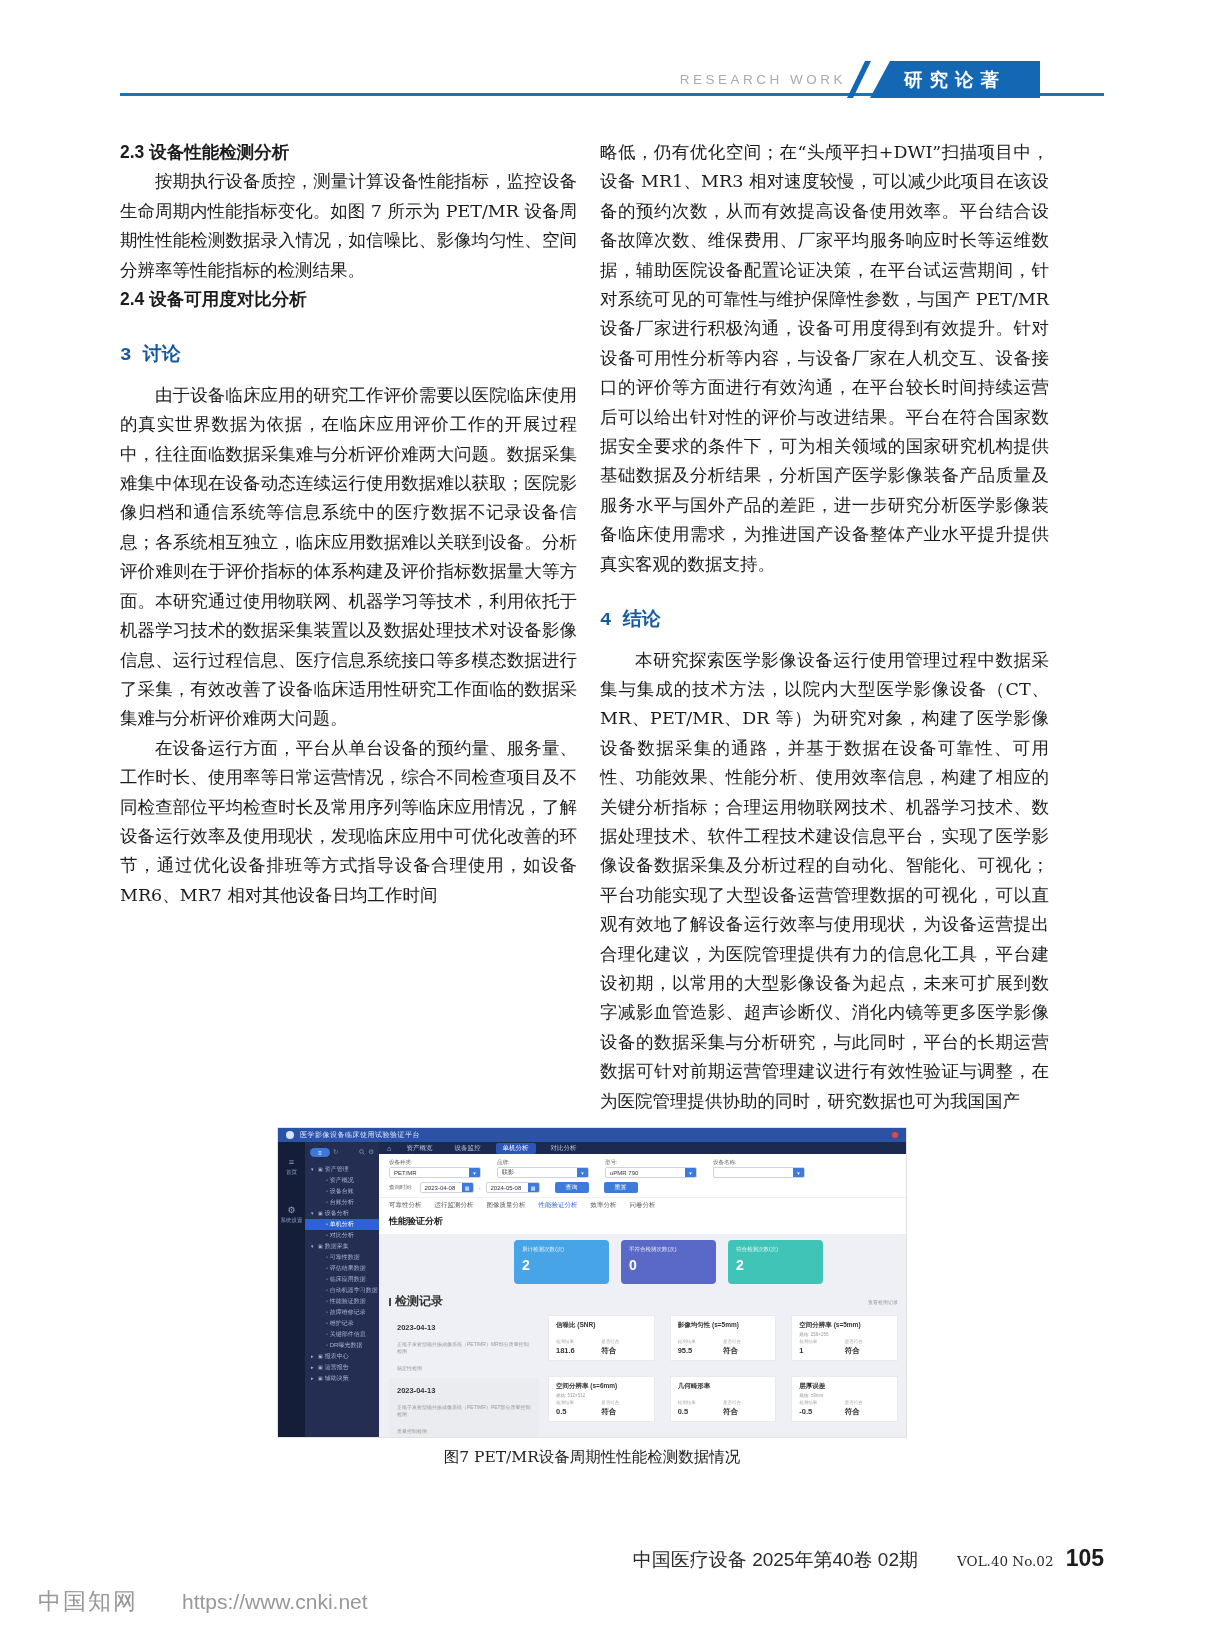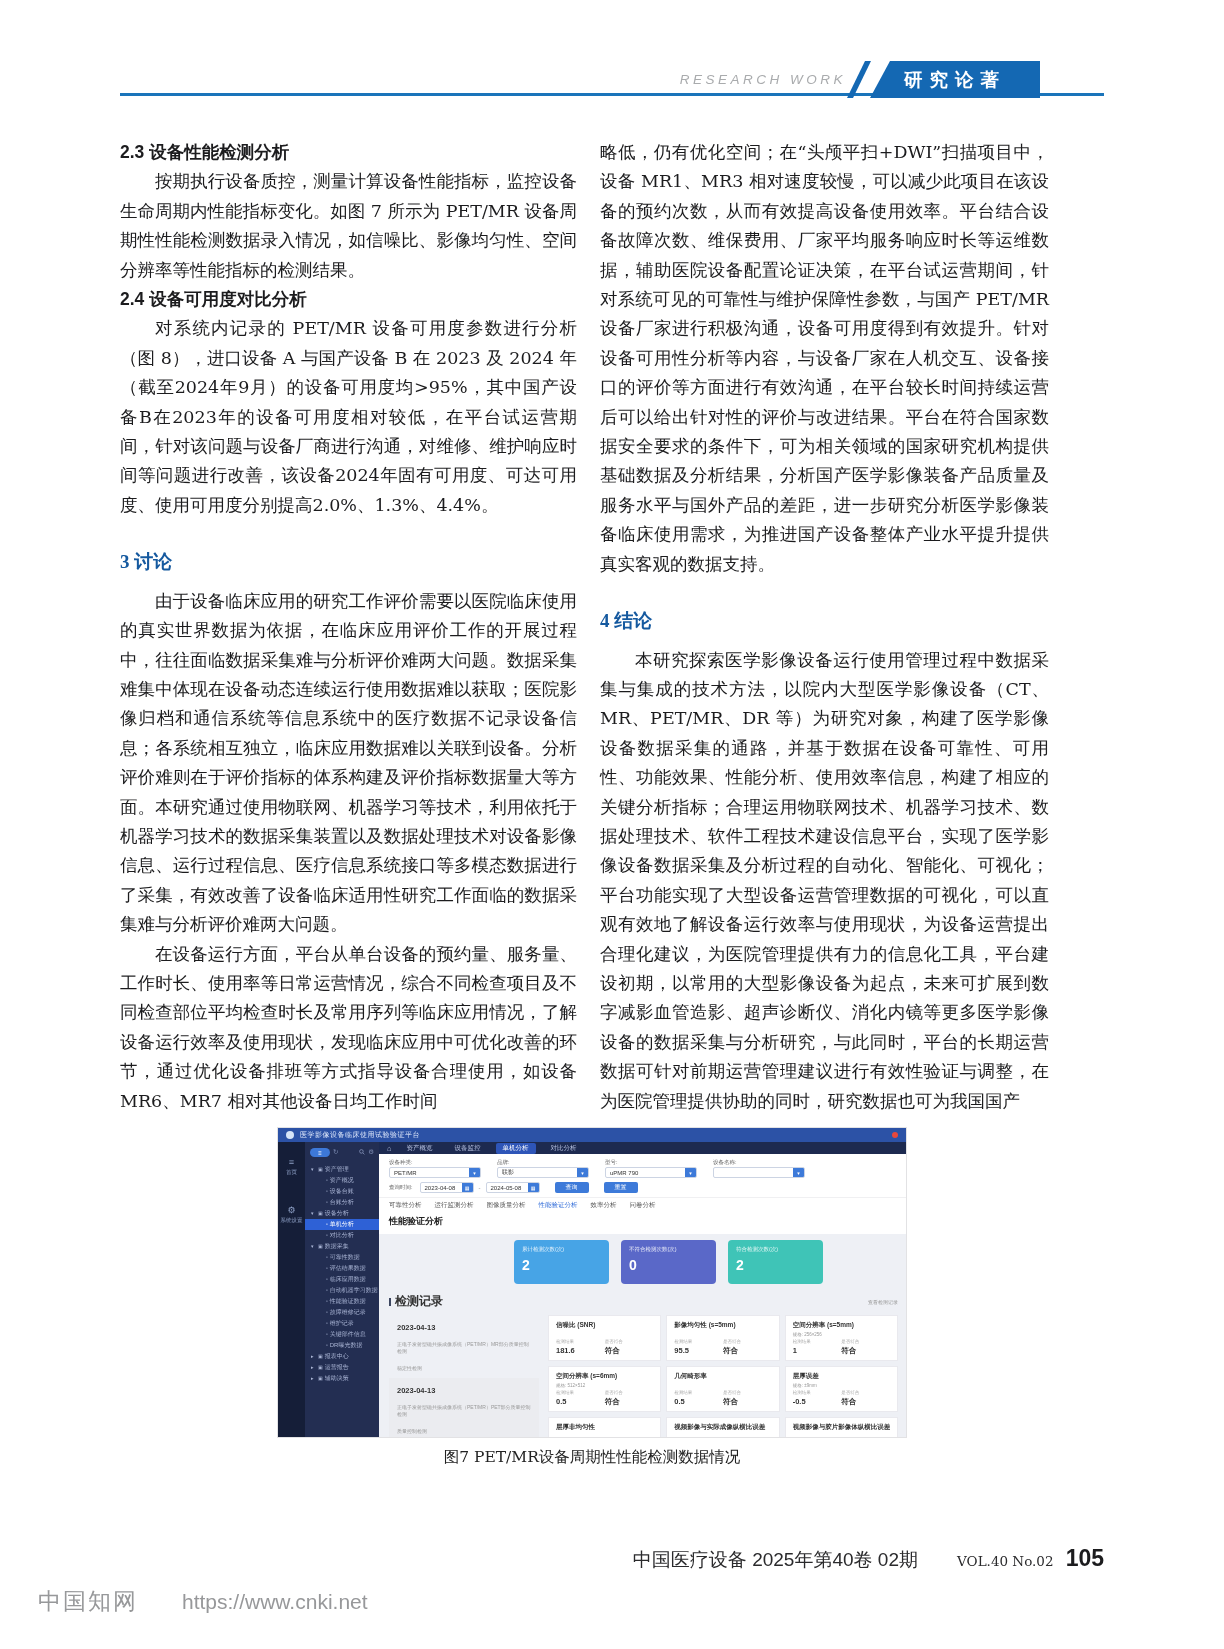--- a/index.html
+++ b/index.html
@@ -2,36 +2,36 @@
 <html><head>
 <meta charset="utf-8">
 <style>
   html,body{margin:0;padding:0;background:#fff;}
   *{box-sizing:border-box;}
   .page{position:relative;width:1224px;height:1649px;background:#fff;overflow:hidden;
         font-family:"DejaVu Serif",serif;color:#1c1c1e;}
 
   
   .hdr-en{position:absolute;top:72px;left:0;width:846px;text-align:right;
-          font-family:"Liberation Sans",sans-serif;font-size:13.5px;letter-spacing:3.5px;color:#a9abad;font-style:italic;}
+          font-family:"Liberation Sans",sans-serif;font-size:13.5px;letter-spacing:3.5px;color:#a9abad;}
   .hdr-line{position:absolute;left:120px;top:93px;width:984px;height:3px;background:#1a74ba;}
   .hdr-sliver{position:absolute;left:847px;top:61px;width:24px;height:37px;background:#1468b3;
           clip-path:polygon(18px 0,24px 0,6px 100%,0 100%);z-index:2;}
   .hdr-badge{position:absolute;left:870px;top:61px;width:170px;height:37px;background:#1468b3;
           clip-path:polygon(20px 0,100% 0,100% 100%,0 100%);display:flex;align-items:center;justify-content:center;
           color:#fff;font-family:"Liberation Sans",sans-serif;font-weight:bold;font-size:18.5px;letter-spacing:7px;z-index:2;}
 
   
   .col{position:absolute;top:138px;font-size:17.5px;line-height:29.4px;text-align:justify;}
   .col-l{left:120px;width:457px;}
   .col-r{left:600px;width:449px;}
   .col p{margin:0;}
   p.ind{text-indent:2em;}
   .hsub{font-family:"Liberation Sans",sans-serif;font-weight:bold;font-size:17.5px;line-height:29.4px;}
-  .hblue{font-family:Liberation Serif, serif;font-weight:bold;font-size:19px;color:#15599f;margin:27px 0 10px;}
+  .hblue{font-family:Liberation Mono, monospace;font-weight:bold;font-size:19px;color:#15599f;margin:27px 0 10px;}
 
   
   .fig{position:absolute;left:278px;top:1128px;width:628px;height:309px;background:#fff;
        box-shadow:0 0 0 1px #e2e2e4;overflow:hidden;font-family:"Liberation Sans",sans-serif;}
   .fig-titlebar{height:14px;background:#2c52a6;display:flex;align-items:center;padding:0 8px;gap:6px;}
   .fig-logo{width:8px;height:8px;border-radius:50%;background:#d6e4f8;flex:none;}
   .fig-title{font-size:7px;color:#dfe8fb;letter-spacing:.5px;white-space:nowrap;}
   .fig-bell{margin-left:auto;width:6px;height:6px;border-radius:50%;background:#e8483c;}
   .fig-body{display:flex;height:295px;}
   .rail{width:27px;background:#151e38;color:#8ea0c6;display:flex;flex-direction:column;align-items:center;
@@ -92,21 +92,21 @@
   .rec-bar{width:2px;height:8px;background:#3c4660;margin-right:4px;}
   .rec-title{font-size:12px;font-weight:bold;color:#333;}
   .rec-more{margin-left:auto;font-size:5px;color:#999;cursor:pointer;}
   .rec-body{display:flex;gap:9px;margin-top:5px;}
   .rec-list{width:150px;flex:none;}
   .rec-item{padding:8px 8px 7px;cursor:pointer;}
   .rec-item .rdate{font-size:7.5px;font-weight:bold;color:#333;}
   .rec-item .rdesc{font-size:5px;color:#999;margin-top:9px;line-height:7px;}
   .rec-item .rtag{font-size:5px;color:#999;margin-top:10px;}
   .rec-item.active{background:#ebecf0;}
-  .mgrid{flex:1;display:grid;grid-template-columns:repeat(3,1fr);gap:5px;align-content:start;}
+  .mgrid{flex:1;display:grid;grid-template-columns:repeat(3,1fr);gap:15px;align-content:start;}
   .metric-card{background:#fff;border:1px solid #e9e9ee;padding:5px 7px;height:46px;overflow:hidden;}
   .m-title{font-size:6.5px;font-weight:bold;color:#333;white-space:nowrap;overflow:hidden;}
   .m-spec{font-size:4.5px;color:#999;height:6px;margin-top:2px;}
   .m-row{display:flex;margin-top:1px;}
   .m-col{flex:1;}
   .m-lb{font-size:4.5px;color:#aaa;}
   .m-v{font-size:7.5px;font-weight:bold;color:#333;margin-top:2px;}
 
   
   .fig-cap{position:absolute;left:278px;top:1447px;width:628px;text-align:center;font-size:15.5px;color:#222;}
@@ -126,21 +126,20 @@
 
   <div class="hdr-en">RESEARCH WORK</div>
   <div class="hdr-line"></div>
   <div class="hdr-sliver"></div>
   <div class="hdr-badge">研究论著</div>
 
   <div class="col col-l">
     <div class="hsub">2.3 设备性能检测分析</div>
     <p class="ind">按期执行设备质控，测量计算设备性能指标，监控设备生命周期内性能指标变化。如图 7 所示为 PET/MR 设备周期性性能检测数据录入情况，如信噪比、影像均匀性、空间分辨率等性能指标的检测结果。</p>
     <div class="hsub">2.4 设备可用度对比分析</div>
-    <p class="ind">对系统内记录的 PET/MR 设备可用度参数进行分析（图 8），进口设备 A 与国产设备 B 在 2023 及 2024 年（截至2024年9月）的设备可用度均&gt;95%，其中国产设备B在2023年的设备可用度相对较低，在平台试运营期间，针对该问题与设备厂商进行沟通，对维修、维护响应时间等问题进行改善，该设备2024年固有可用度、可达可用度、使用可用度分别提高2.0%、1.3%、4.4%。</p>
     <div class="hblue">3 讨论</div>
     <p class="ind">由于设备临床应用的研究工作评价需要以医院临床使用的真实世界数据为依据，在临床应用评价工作的开展过程中，往往面临数据采集难与分析评价难两大问题。数据采集难集中体现在设备动态连续运行使用数据难以获取；医院影像归档和通信系统等信息系统中的医疗数据不记录设备信息；各系统相互独立，临床应用数据难以关联到设备。分析评价难则在于评价指标的体系构建及评价指标数据量大等方面。本研究通过使用物联网、机器学习等技术，利用依托于机器学习技术的数据采集装置以及数据处理技术对设备影像信息、运行过程信息、医疗信息系统接口等多模态数据进行了采集，有效改善了设备临床适用性研究工作面临的数据采集难与分析评价难两大问题。</p>
     <p class="ind">在设备运行方面，平台从单台设备的预约量、服务量、工作时长、使用率等日常运营情况，综合不同检查项目及不同检查部位平均检查时长及常用序列等临床应用情况，了解设备运行效率及使用现状，发现临床应用中可优化改善的环节，通过优化设备排班等方式指导设备合理使用，如设备 MR6、MR7 相对其他设备日均工作时间</p>
   </div>
 
   <div class="col col-r">
     <p>略低，仍有优化空间；在“头颅平扫+DWI”扫描项目中，设备 MR1、MR3 相对速度较慢，可以减少此项目在该设备的预约次数，从而有效提高设备使用效率。平台结合设备故障次数、维保费用、厂家平均服务响应时长等运维数据，辅助医院设备配置论证决策，在平台试运营期间，针对系统可见的可靠性与维护保障性参数，与国产 PET/MR 设备厂家进行积极沟通，设备可用度得到有效提升。针对设备可用性分析等内容，与设备厂家在人机交互、设备接口的评价等方面进行有效沟通，在平台较长时间持续运营后可以给出针对性的评价与改进结果。平台在符合国家数据安全要求的条件下，可为相关领域的国家研究机构提供基础数据及分析结果，分析国产医学影像装备产品质量及服务水平与国外产品的差距，进一步研究分析医学影像装备临床使用需求，为推进国产设备整体产业水平提升提供真实客观的数据支持。</p>
     <div class="hblue">4 结论</div>
     <p class="ind">本研究探索医学影像设备运行使用管理过程中数据采集与集成的技术方法，以院内大型医学影像设备（CT、MR、PET/MR、DR 等）为研究对象，构建了医学影像设备数据采集的通路，并基于数据在设备可靠性、可用性、功能效果、性能分析、使用效率信息，构建了相应的关键分析指标；合理运用物联网技术、机器学习技术、数据处理技术、软件工程技术建设信息平台，实现了医学影像设备数据采集及分析过程的自动化、智能化、可视化；平台功能实现了大型设备运营管理数据的可视化，可以直观有效地了解设备运行效率与使用现状，为设备运营提出合理化建议，为医院管理提供有力的信息化工具，平台建设初期，以常用的大型影像设备为起点，未来可扩展到数字减影血管造影、超声诊断仪、消化内镜等更多医学影像设备的数据采集与分析研究，与此同时，平台的长期运营数据可针对前期运营管理建议进行有效性验证与调整，在为医院管理提供协助的同时，研究数据也可为我国国产</p>
   </div>

